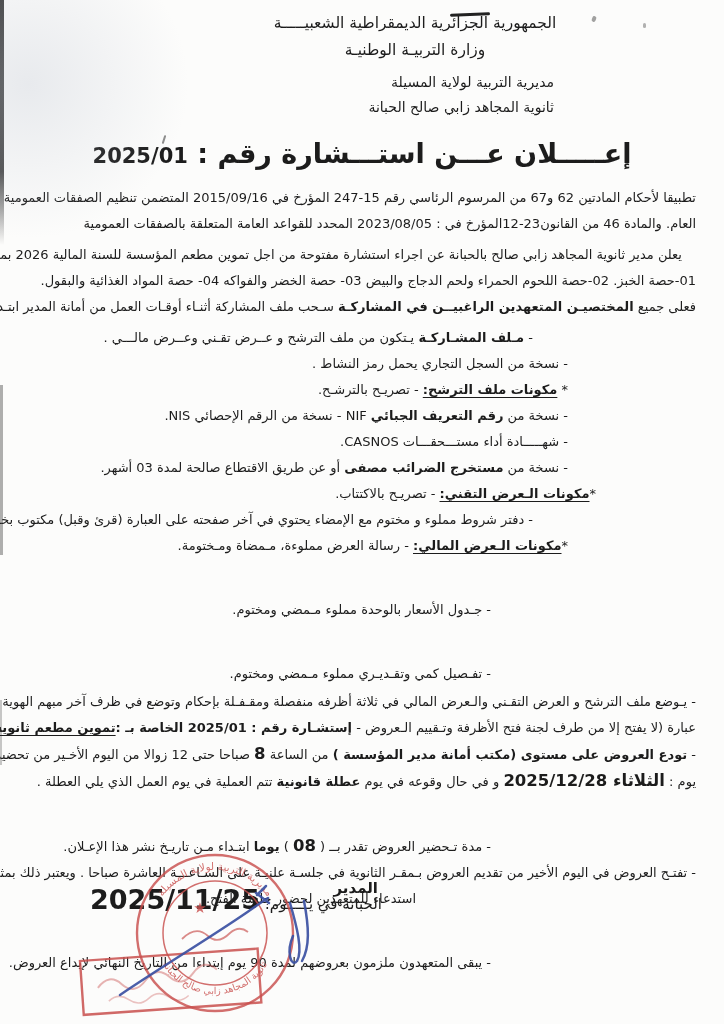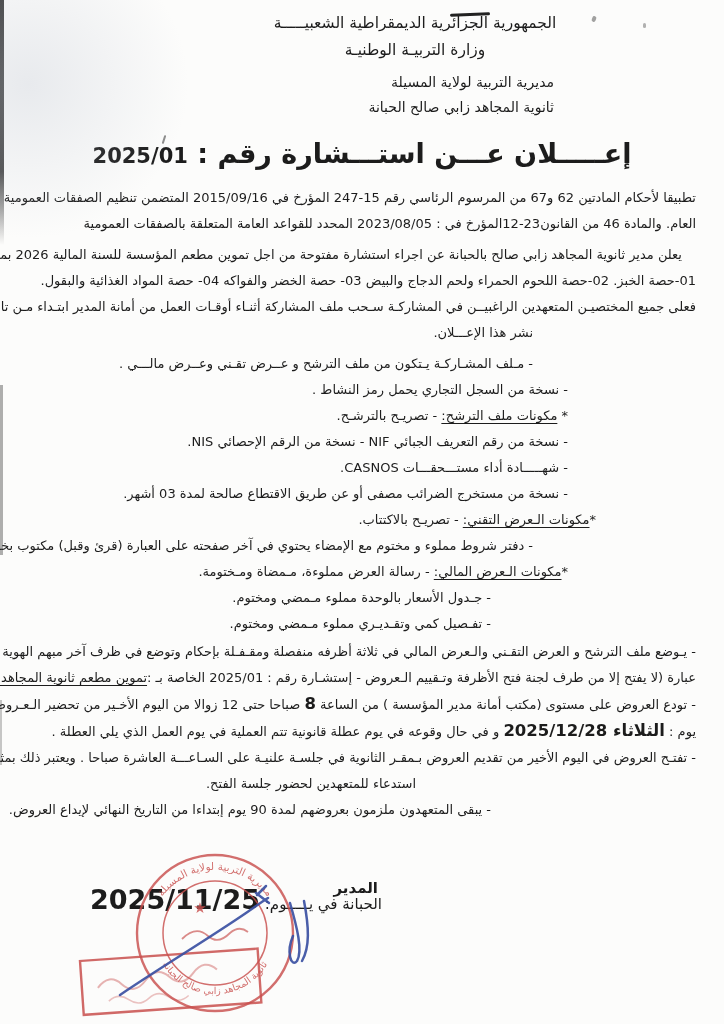--- a/index.html
+++ b/index.html
@@ -27,28 +27,28 @@
   .header-center{padding-top:10px;text-align:center;padding-left:76px;font-size:15.5px;margin-left:30px;}
   .header-center div{line-height:27px;}
   .header-right{margin-top:6px;margin-right:170px;text-align:right;font-size:14px;}
   .header-right div{line-height:25px;}
   
   .title{margin-top:18px;text-align:center;font-weight:bold;font-size:27px;letter-spacing:1px;white-space:nowrap;}
   .title .num{font-size:21px;letter-spacing:0;}
   
   .body{margin-top:16px;padding:0 28px;font-size:13px;}
   .line{line-height:26px;text-align:right;white-space:nowrap;}
-  .b{font-weight:normal;}
+  .b{font-weight:bold;}
   .u{text-decoration:underline;text-underline-offset:3px;}
   .g{font-size:16.5px;font-weight:bold;}
   .i1{padding-right:14px;}
   .i2{padding-right:100px;}
   .i3{padding-right:128px;}
   .i4{padding-right:163px;}
-  .i5{padding-right:205px;}
+  .i5{padding-right:205px;margin-top:38px;}
   .i6{padding-right:280px;}
   .mt2{margin-top:2px;}
   .mt4{margin-top:5px;}
   
   .footer-date{position:absolute;top:884px;right:342px;font-size:15px;white-space:nowrap;}
   .footer-date .date{font-size:27px;font-weight:bold;letter-spacing:1px;margin-left:36px;}
   .director{position:absolute;top:879px;right:346px;font-size:15px;font-weight:bold;}
   .stamp-svg{position:absolute;left:50px;top:843px;}
 </style>
 </head>
@@ -79,36 +79,36 @@
     <span>إعـــــلان عـــن استـــشارة رقم :</span>
     <span class="num">2025/01</span>
   </div>
 
   <div class="body">
       <div class="line"><span>تطبيقا لأحكام المادتين 62 و67 من المرسوم الرئاسي رقم 15-247 المؤرخ في 2015/09/16 المتضمن تنظيم الصفقات العمومية وتفويضات المرفق</span></div>
       <div class="line"><span>العام. والمادة 46 من القانون23-12المؤرخ في : 2023/08/05 المحدد للقواعد العامة المتعلقة بالصفقات العمومية</span></div>
       <div class="line i1 mt4"><span>يعلن مدير ثانوية المجاهد زابي صالح بالحبانة عن اجراء استشارة مفتوحة من اجل تموين مطعم المؤسسة للسنة المالية 2026 بما يلي:</span></div>
       <div class="line"><span>01-حصة الخبز.      02-حصة اللحوم الحمراء ولحم الدجاج والبيض   03- حصة الخضر والفواكه    04-  حصة المواد الغذائية والبقول.</span></div>
       <div class="line"><span>فعلى جميع </span><span class="b">المختصيـن المتعهدين الراغبيــن في المشاركـة</span><span> سـحب ملف المشاركة أثنـاء أوقـات العمل من أمانة المدير ابتـداء مـن تاريخ</span></div>
-      <div class="line i4"><span>نشر هذا الإعـــلان.</span></div>
       <div class="line i4 mt4"><span>- </span><span class="b">مـلف المشـاركـة</span><span> يـتكون من ملف الترشح و عــرض تقـني وعــرض مالـــي .</span></div>
       <div class="line i3"><span>- نسخة من السجل التجاري يحمل رمز النشاط .</span></div>
       <div class="line i3"><span>* </span><span class="b u">مكونات ملف الترشح:</span><span>   - تصريـح بالترشـح.</span></div>
       <div class="line i3"><span>- نسخة من </span><span class="b">رقم التعريف الجبائي</span><span> NIF -  نسخة من الرقم الإحصائي NIS.</span></div>
       <div class="line i3"><span>- شهـــــادة أداء مستـــحقـــات CASNOS.</span></div>
       <div class="line i3"><span>- نسخة من </span><span class="b">مستخرج الضرائب مصفى</span><span> أو عن طريق الاقتطاع صالحة لمدة 03 أشهر.</span></div>
       <div class="line i2"><span>*</span><span class="b u">مكونات الـعرض التقني:</span><span>   - تصريـح بالاكتتاب.</span></div>
       <div class="line i4"><span>- دفتر شروط مملوء و مختوم مع الإمضاء يحتوي في آخر صفحته على العبارة  (قرئ وقبل) مكتوب  بخط اليـد.</span></div>
       <div class="line i3"><span>*</span><span class="b u">مكونات الـعرض المالي:</span><span>   - رسالة العرض مملوءة، مـمضاة ومـختومة.</span></div>
       <div class="line i5"><span>- جـدول الأسعار بالوحدة مملوء مـمضي ومختوم.</span></div>
       <div class="line i5"><span>- تفـصيل كمي وتقـديـري مملوء مـمضي ومختوم.</span></div>
       <div class="line mt2"><span>- يـوضع ملف الترشح و العرض التقـني والـعرض المالي في ثلاثة أظرفه منفصلة ومقـفـلة بإحكام وتوضع في ظرف آخر مبهم الهوية و يحمل</span></div>
       <div class="line"><span>عبارة (لا يفتح إلا من طرف لجنة فتح الأظرفة  وتـقييم الـعروض - </span><span class="b">إستشـارة رقم : 2025/01 الخاصة بـ :</span><span class="b u">تموين مطعم ثانوية المجاهد زابي صالح لسنة 2026</span></div>
       <div class="line"><span>- </span><span class="b">تودع العروض على مستوى (مكتب أمانة مدير المؤسسة )</span><span> من الساعة </span><span class="g">8</span><span> صباحا حتى 12 زوالا من اليوم الأخـير من تحضير الـعـروض و الذي يوافق</span></div>
       <div class="line"><span>يوم : </span><span class="g">الثلاثاء 2025/12/28</span><span> و في حال وقوعه في يوم </span><span class="b">عطلة قانونية</span><span> تتم العملية في يوم العمل الذي يلي العطلة .</span></div>
+      <div class="line i5"><span>- مدة تـحضير العروض تقدر بــ ( </span><span class="g">08</span><span> )  </span><span class="b">يوما</span><span>  ابتـداء مـن تاريـخ نشر هذا الإعـلان.</span></div>
       <div class="line"><span>- تفتـح العروض في اليوم الأخير من تقديم العروض بـمقـر الثانوية في جلسـة علنيـة على السـاعـــة العاشرة صباحا . ويعتبر ذلك بمثابة</span></div>
       <div class="line i6"><span>استدعاء للمتعهدين لحضور جلسة الفتح.</span></div>
       <div class="line i5"><span>- يبقى المتعهدون ملزمون بعروضهم لمدة 90 يوم إبتداءا من التاريخ النهائي لإيداع العروض.</span></div>
     </div>
 
   <div class="footer-date">
     <span>الحبانة في يـــــوم: </span>
     <span class="date">2025/11/25</span>
   </div>
 

